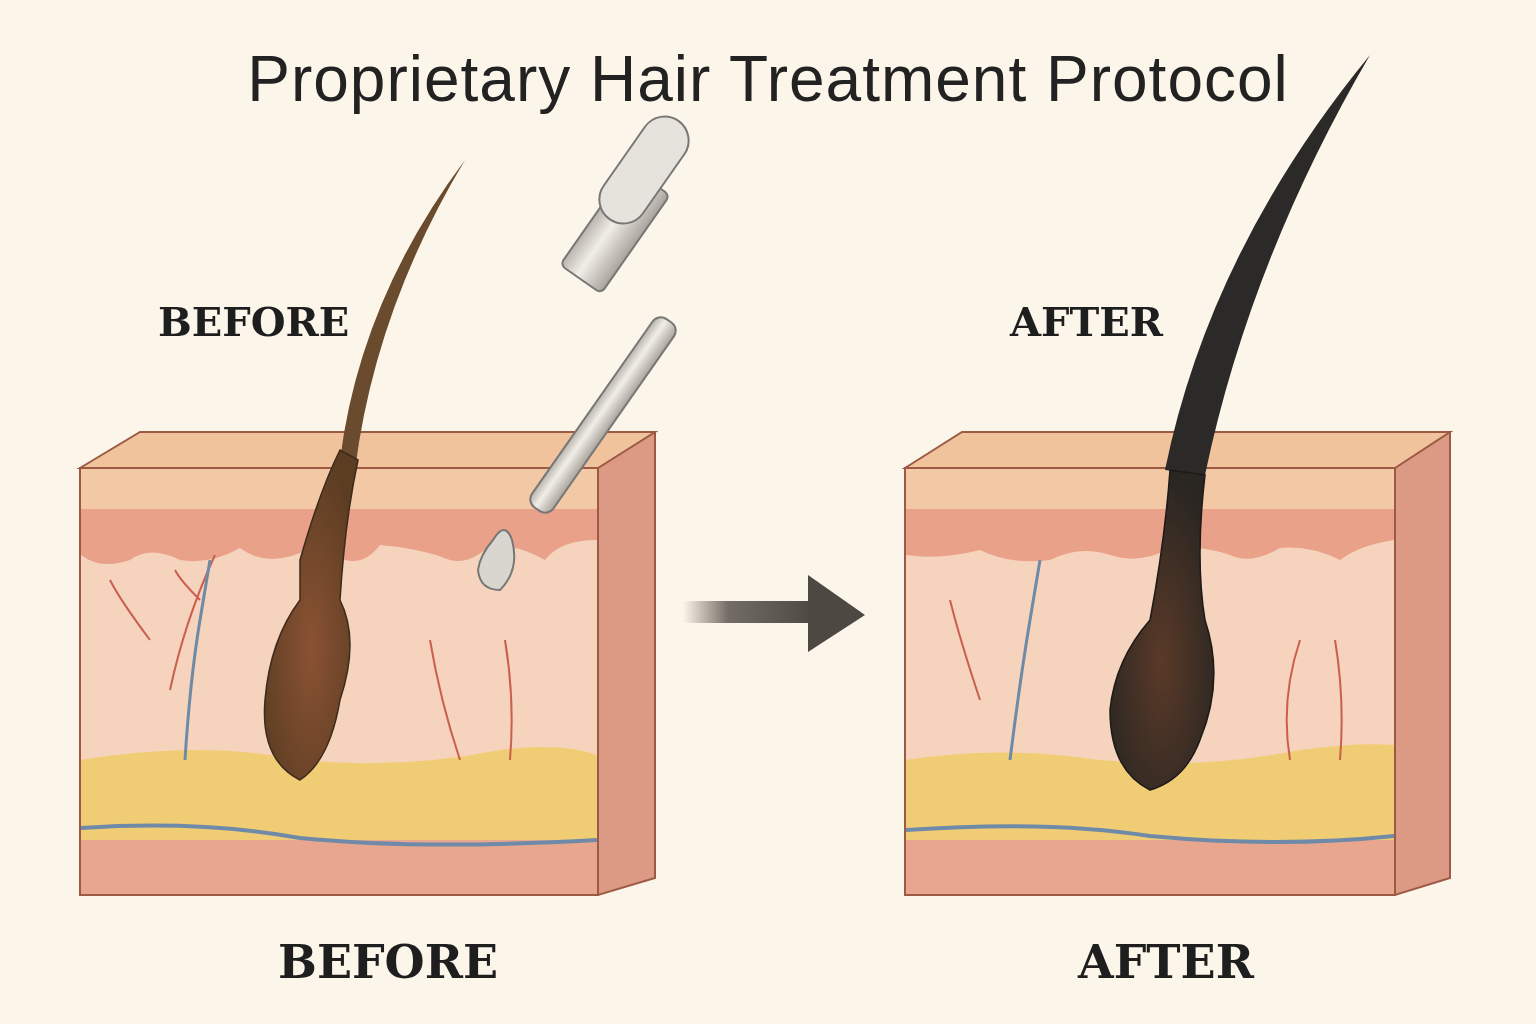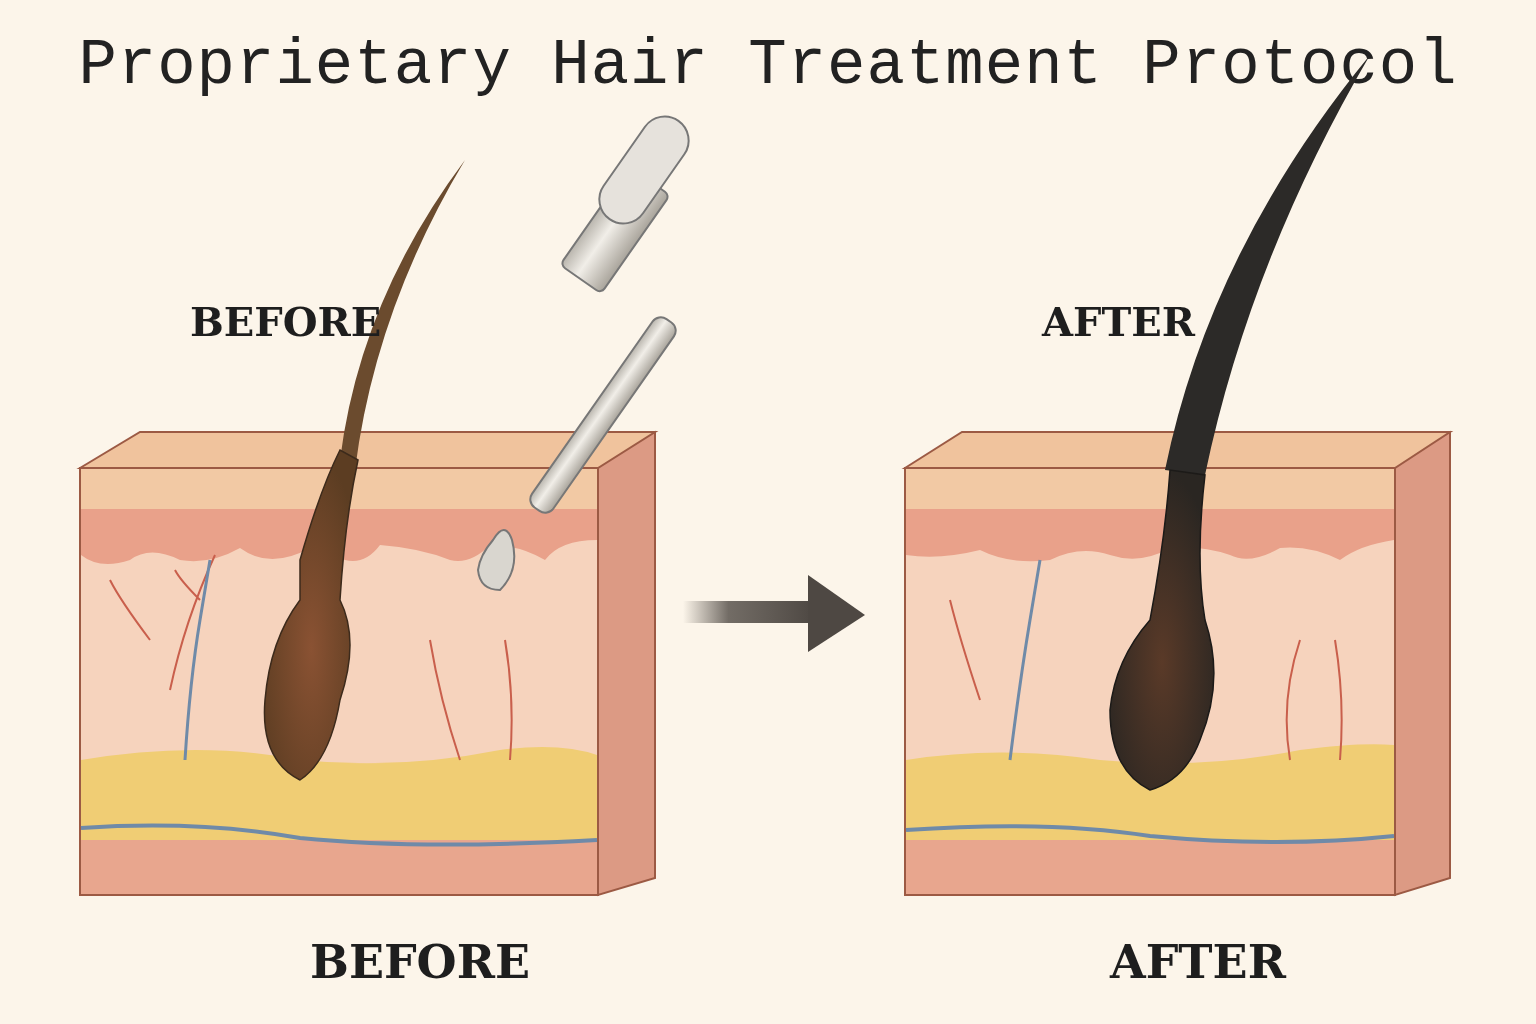--- a/index.html
+++ b/index.html
@@ -1,18 +1,18 @@
 <!DOCTYPE html>
 <html><head>
 <meta charset="utf-8">
 <style>
   html,body{margin:0;padding:0;}
   body{width:1536px;height:1024px;background:#fcf5ea;position:relative;overflow:hidden;font-family:"DejaVu Serif","Liberation Serif",serif;}
-  .title{position:absolute;left:0;top:30px;width:1536px;text-align:center;font-family:Liberation Mono, monospace;font-size:64px;color:#222;letter-spacing:1px;}
-  .lbl{position:absolute;font-family:"DejaVu Serif","Liberation Serif",serif;font-weight:bold;color:#1e1e1e;margin-left:32px;}
+  .title{position:absolute;left:0;top:42px;width:1536px;text-align:center;font-family:Liberation Sans, sans-serif;font-size:64px;color:#222;letter-spacing:1px;}
+  .lbl{position:absolute;font-family:"DejaVu Serif","Liberation Serif",serif;font-weight:bold;color:#1e1e1e;}
   svg{position:absolute;left:0;top:0;}
 </style>
 </head>
 <body>
 
 <div class="title">Proprietary Hair Treatment Protocol</div>
 
 <svg width="1536" height="1024" viewBox="0 0 1536 1024">
   <defs>
     <linearGradient id="arrowGrad" x1="0" x2="1" y1="0" y2="0">

